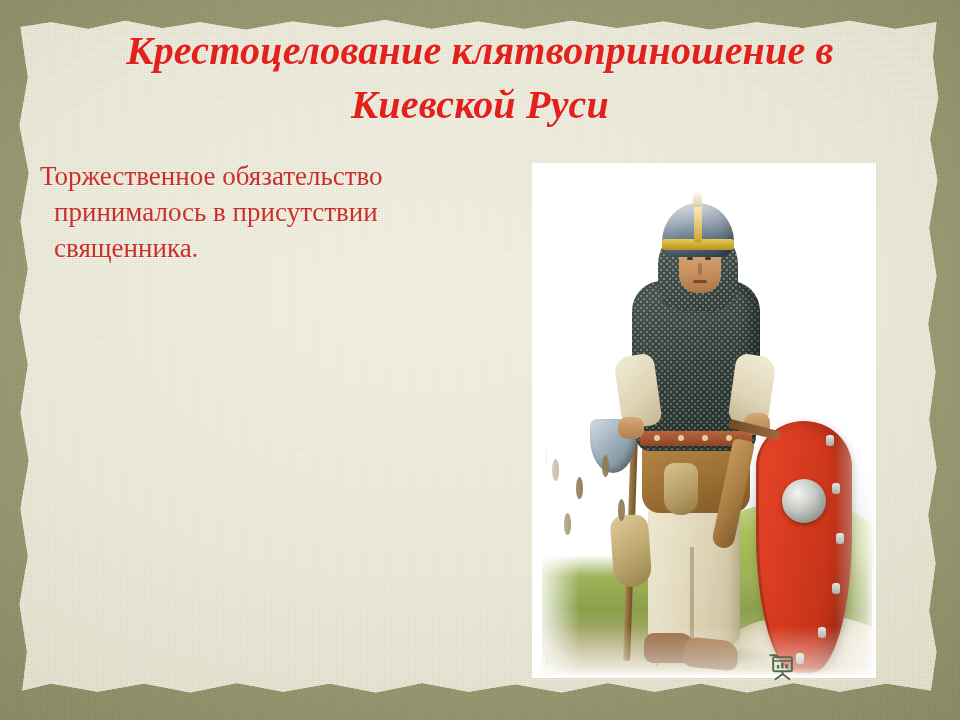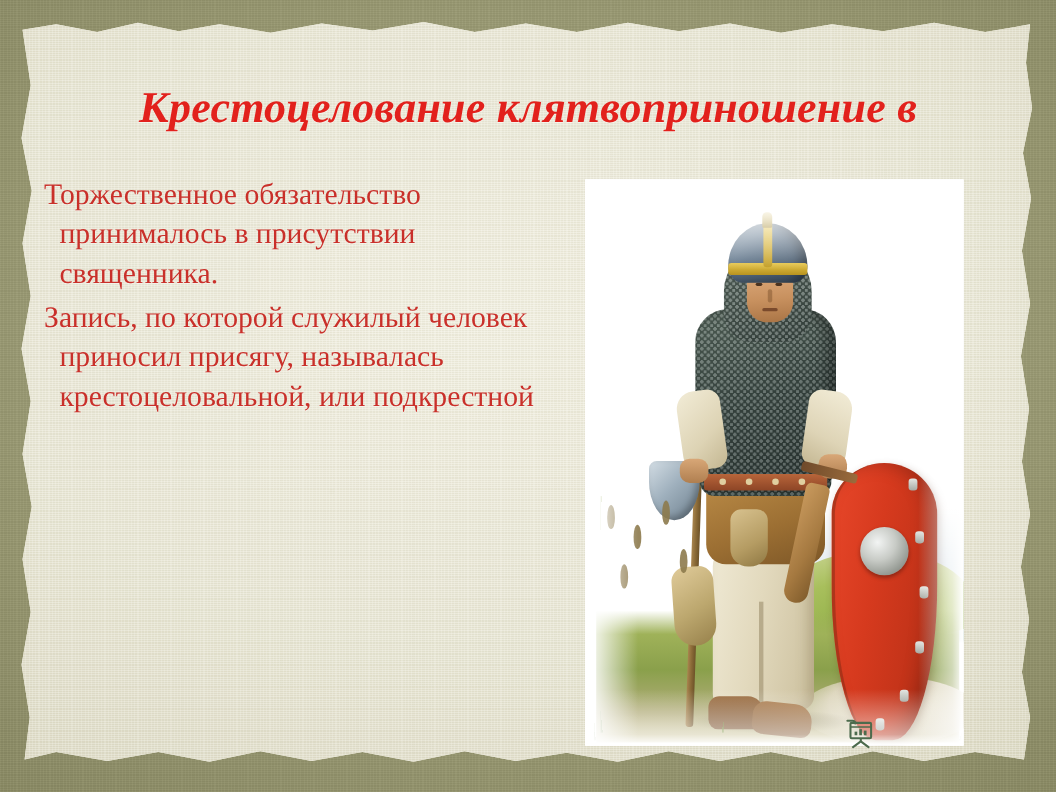--- a/index.html
+++ b/index.html
@@ -83,21 +83,20 @@
       radial-gradient(circle at 9% 47%, rgba(160,155,115,.07) 0 2px, transparent 3px);
   }
 
   
   .title-block {
     position: absolute;
     left: 40px;
     top: 24px;
     width: 880px;
     text-align: center;
-    margin-top: 47px;
   }
   .title-line {
     font-family: "Liberation Serif", "DejaVu Serif", serif;
     font-weight: bold;
     font-style: italic;
     font-size: 40px;
     line-height: 54px;
     color: #e2211c;
     letter-spacing: .2px;
     text-shadow: 0 1px 0 rgba(255,255,255,.45);
@@ -492,25 +491,25 @@
 <div class="slide">
 
   <div class="slide-grain"></div>
 
   <div class="parchment">
     <div class="parchment-grain"></div>
   </div>
 
   <div class="title-block">
     <div class="title-line">Крестоцелование клятвоприношение в</div>
+    <div class="title-line">Киевской Руси</div>
   </div>
 
   <div class="body-col">
     <p class="para">Торжественное обязательство принималось в присутствии священника.</p>
-    <p class="para">Запись, по которой служилый человек приносил присягу, называлась крестоцеловальной, или подкрестной</p>
   </div>
 
   <div class="picture-frame">
     <div class="picture-stage">
 
       <div class="pic-sky"></div>
       <div class="pic-hill"></div>
       <div class="pic-ground"></div>
       <div class="pic-path"></div>
 

